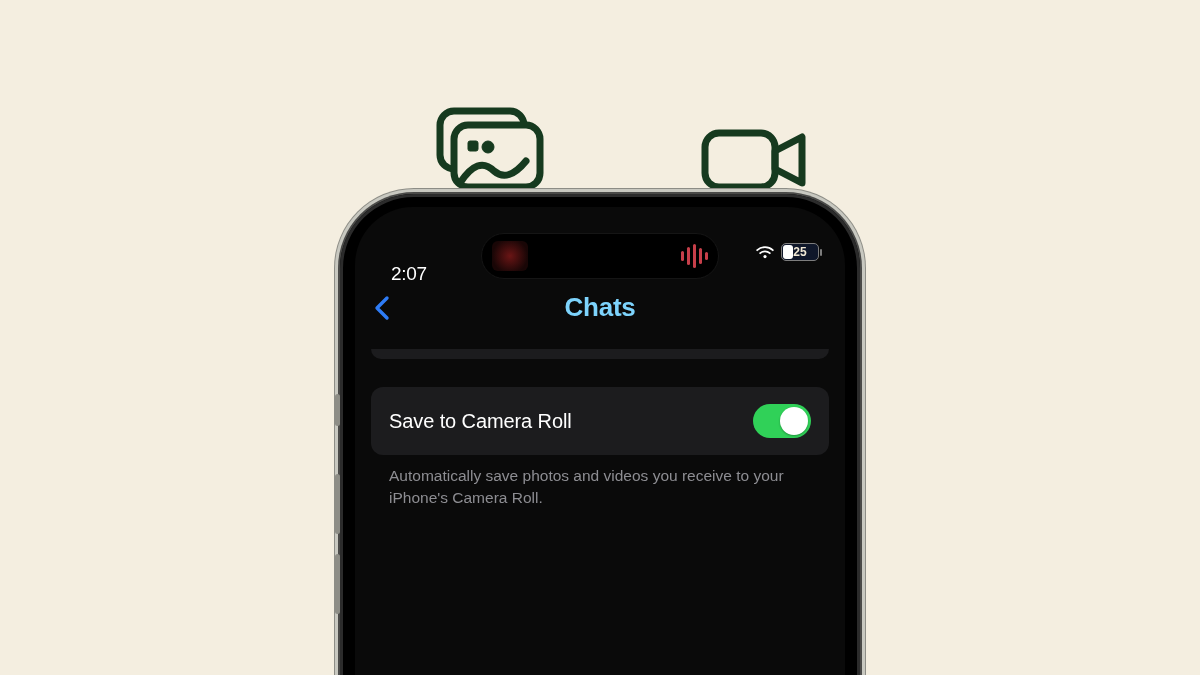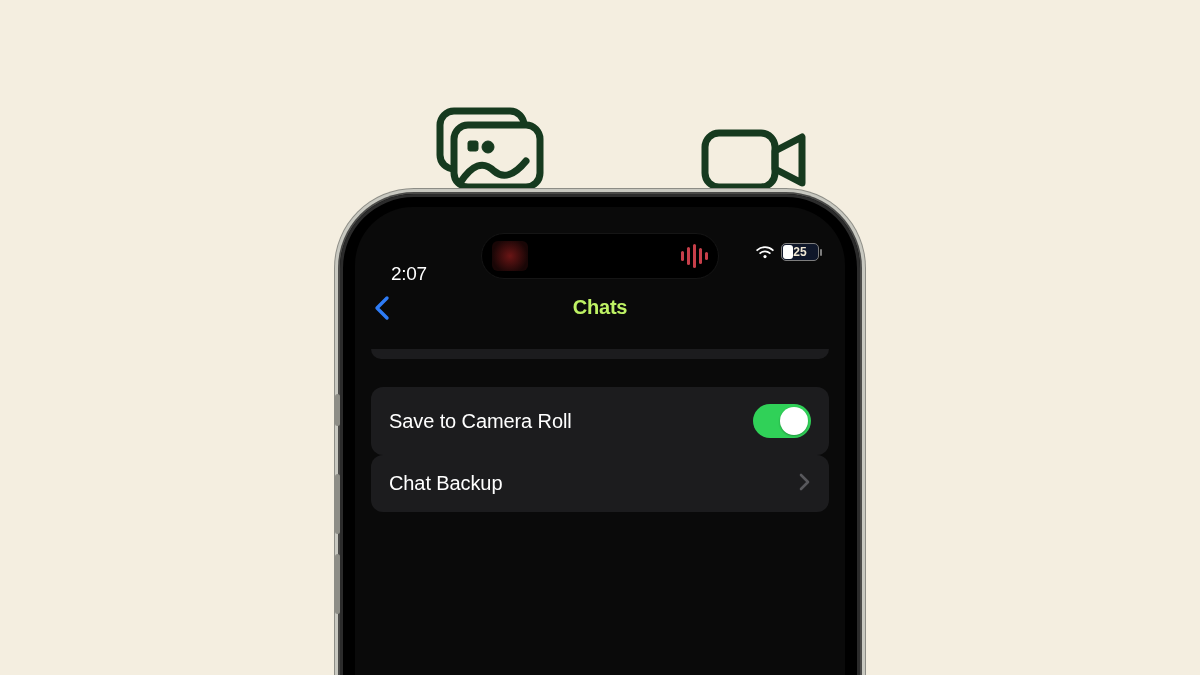--- a/index.html
+++ b/index.html
@@ -147,22 +147,22 @@
     align-items: center;
     justify-content: center;
   }
   .nav-back {
     position: absolute;
     left: 14px; top: 9px;
     width: 28px; height: 28px;
     color: #2e7cf6;
   }
   .nav-title {
-    color: #bef264;
-    font-size: 20px;
+    color: #7dd3fc;
+    font-size: 26px;
     font-weight: 700;
     letter-spacing: -0.2px;
   }
 
   
   .content {
     position: absolute;
     top: 130px; left: 0; right: 0;
     padding: 12px 16px;
   }
@@ -276,26 +276,19 @@
       <div class="content">
         <div class="stub"></div>
 
         <div class="cell">
           <span class="cell-label">Save to Camera Roll</span>
           <span class="switch">
             <span class="switch-knob"></span>
           </span>
         </div>
 
-
-        <div class="cell">
-          <span class="cell-label">Chat Backup</span>
-          <span class="disclosure">
-            <svg width="12" height="18" viewBox="0 0 12 18" fill="none">
-              <path d="M2 2 L9 9 L2 16" stroke="#58585c" stroke-width="2.6" stroke-linecap="round" stroke-linejoin="round"></path>
-            </svg>
-          </span>
-        </div>
+        <div class="footer-text">Automatically save photos and videos you receive to your iPhone's Camera Roll.</div>
+
       </div>
 
     </div>
   </div>
 </div>
 
 </body></html>

